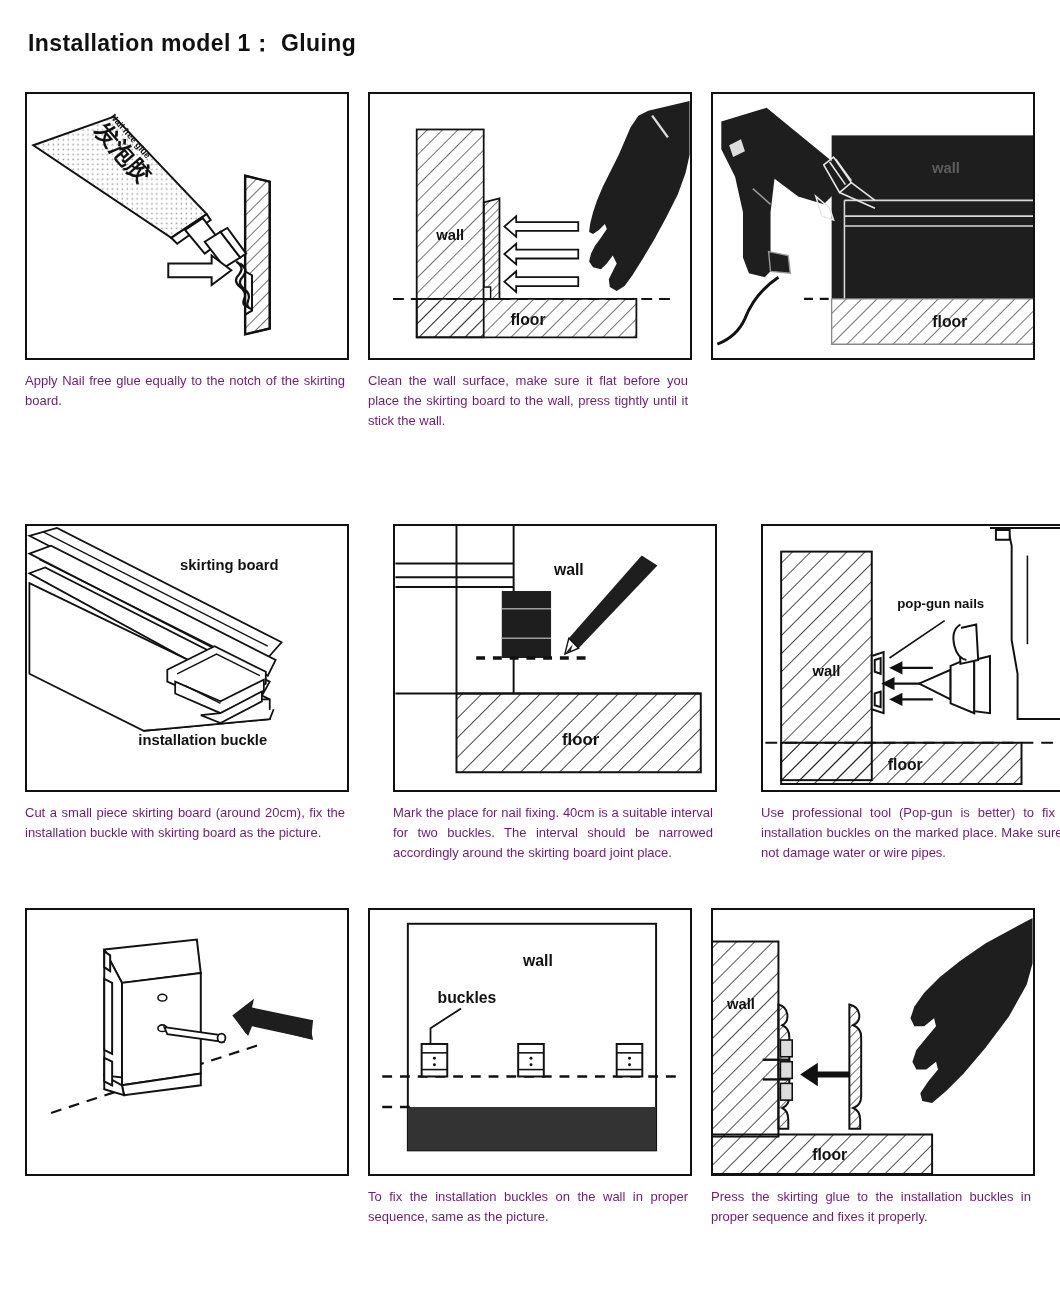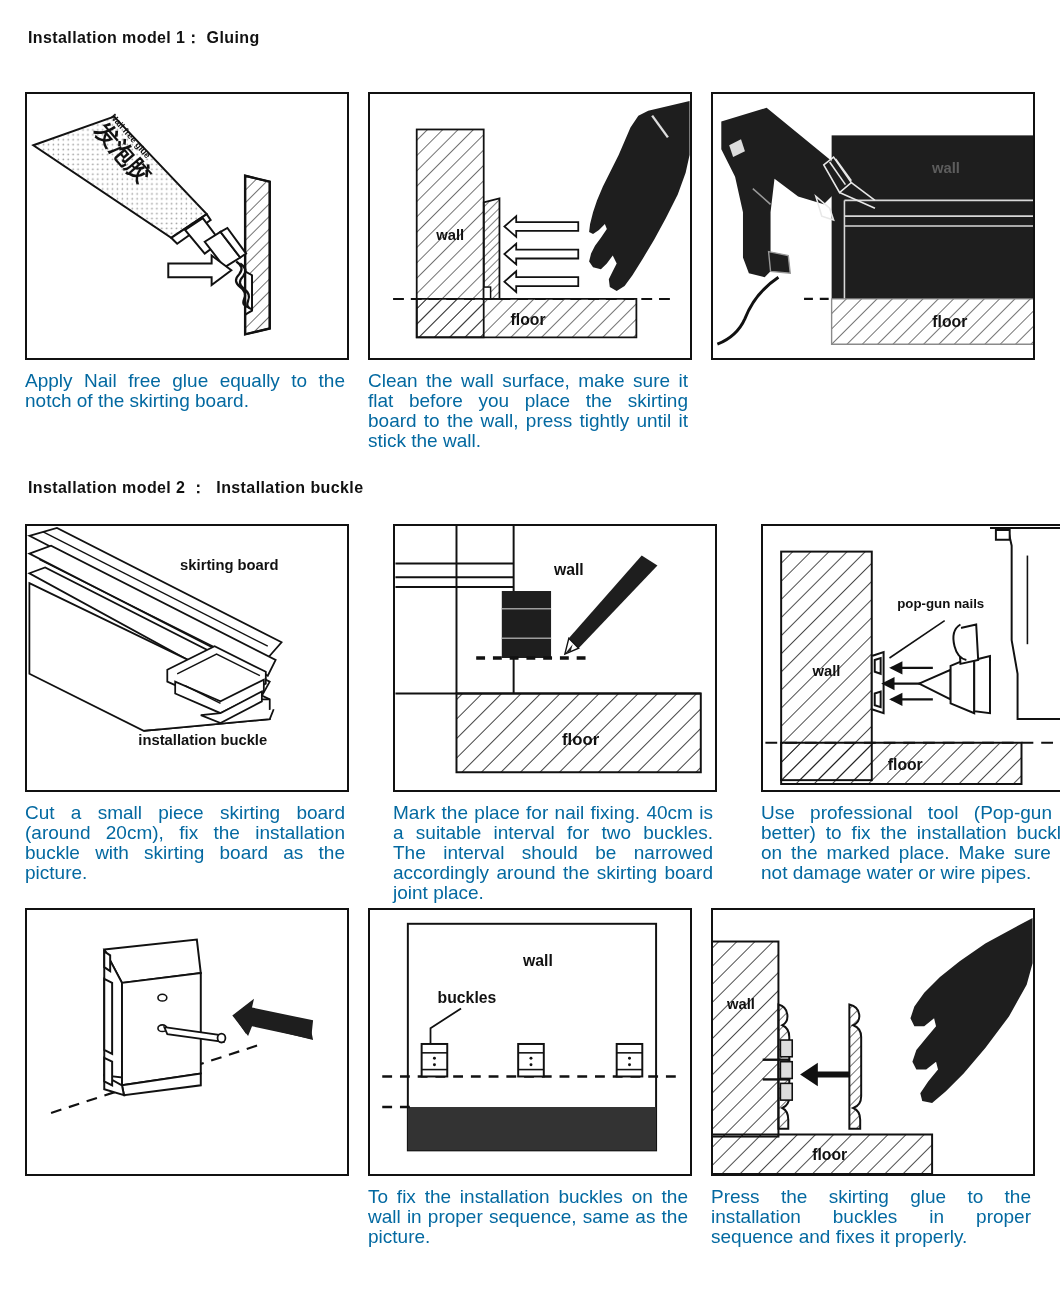--- a/index.html
+++ b/index.html
@@ -16,21 +16,21 @@
     overflow: hidden;
   }
   .page {
     width: 1060px;
     height: 1289px;
     position: relative;
     box-sizing: border-box;
     padding: 0 25px;
   }
   .section-title {
-    font-size: 16px;
+    font-size: 23px;
     font-weight: bold;
     letter-spacing: 0.4px;
     color: #111;
     margin: 0;
     padding: 0;
     white-space: pre;
     text-align: right;
   }
   #title-1 { position: absolute; left: 28px; top: 28px; }
   #title-2 { position: absolute; left: 28px; top: 478px; }
@@ -54,23 +54,23 @@
     width: 324px;
     height: 268px;
     border: 2px solid #111;
     box-sizing: border-box;
     position: relative;
     overflow: hidden;
     background: #fff;
   }
   .panel svg { display: block; width: 100%; height: 100%; }
   .caption {
-    font-size: 19px;
+    font-size: 13px;
     line-height: 20px;
-    color: #0369a1;
+    color: #701a75;
     margin-top: 11px;
     text-align: justify;
     padding-right: 2px;
   }
   .cap-wrap { width: 322px; }
 </style>
 </head>
 <body>
 
 <div class="page">
@@ -198,21 +198,20 @@
             <path d="M140 90 L164 108"></path>
             <path d="M104 104 L118 116 L122 128 L110 124 Z"></path>
           </g>
           <text x="236" y="80" text-anchor="middle" font-family="'Liberation Sans',sans-serif" font-size="15" font-weight="bold" fill="#5d5d5d">wall</text>
           <text x="240" y="237" text-anchor="middle" font-family="'Liberation Sans',sans-serif" font-size="16" font-weight="bold" fill="#111">floor</text>
         </svg>
       </div>
     </div>
   </div>
 
-  <h2 class="section-title" id="title-2">Installation model 2 ：  Installation buckle</h2>
 
   <div class="row" id="row-2">
 
     <div class="cell">
       <div class="panel">
         <svg viewBox="0 0 324 268" xmlns="http://www.w3.org/2000/svg">
           <g fill="#fff" stroke="#111" stroke-width="1.8">
 
             <path d="M2 10 L30 2 L258 118 L244 134 Z"></path>
             <path d="M2 28 L24 20 L252 136 L244 152 Z"></path>

